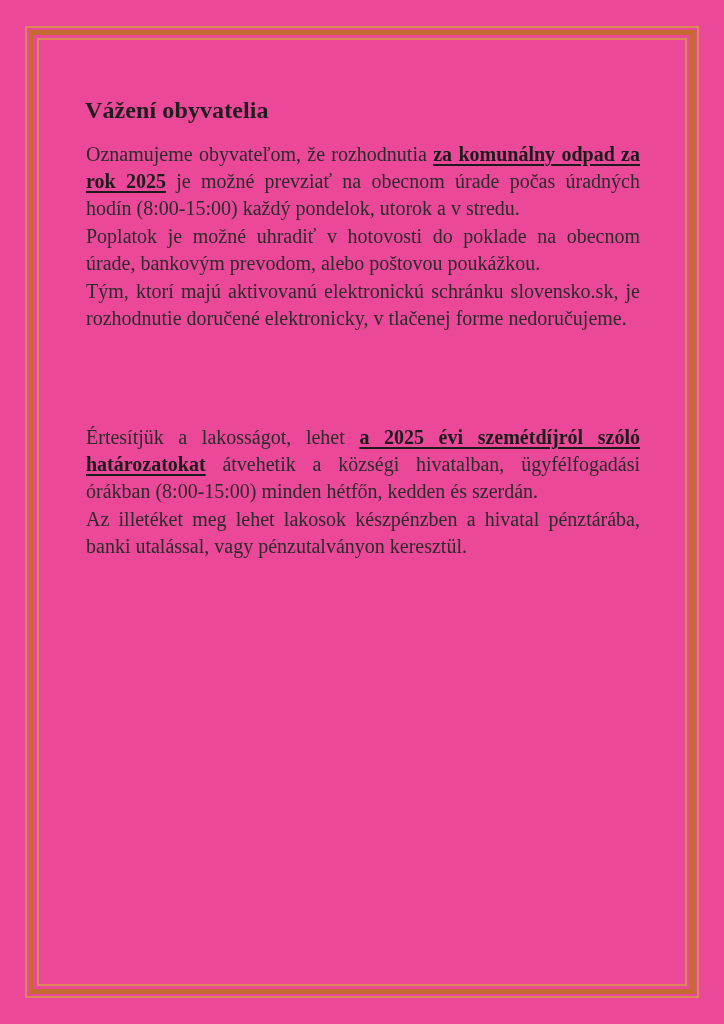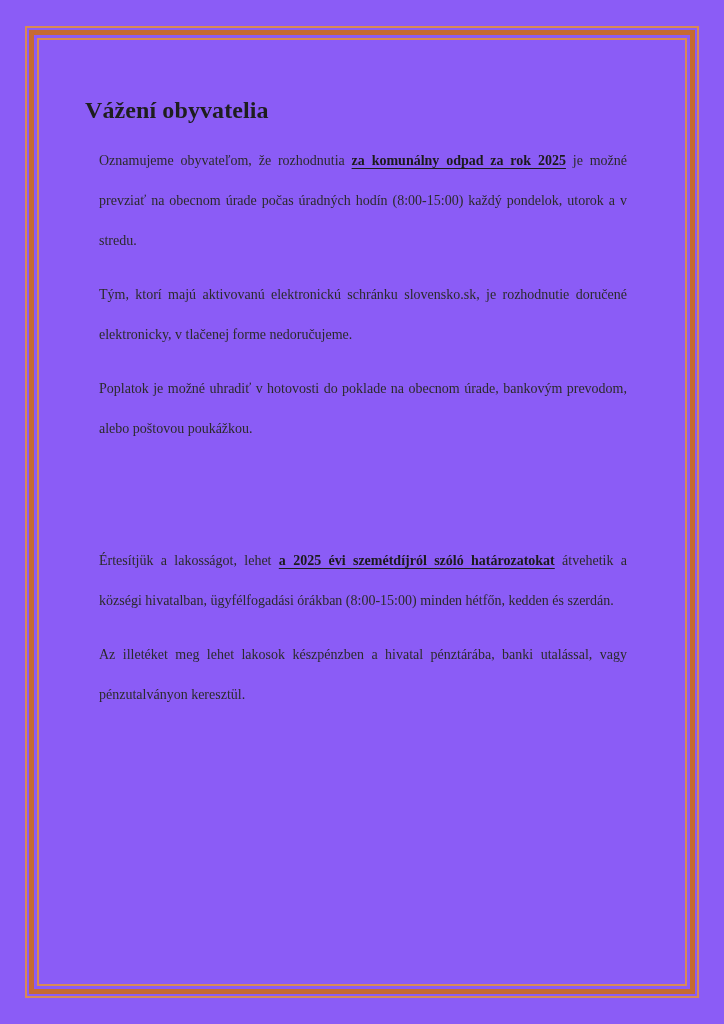--- a/index.html
+++ b/index.html
@@ -13,21 +13,21 @@
     height: 1024px;
     overflow: hidden;
     font-family: "Liberation Serif", "DejaVu Serif", serif;
   }
 
   
   .page {
     position: relative;
     width: 724px;
     height: 1024px;
-    background: #8b5cf6;
+    background: #ec4899;
     box-sizing: border-box;
   }
 
   
   .frame-outer {
     position: absolute;
     left: 25px;
     top: 26px;
     right: 25px;
     bottom: 26px;
@@ -69,26 +69,26 @@
   .heading {
     font-size: 24px;
     font-weight: bold;
     color: #1e1e1e;
     letter-spacing: 0.1px;
     line-height: 1.2;
     margin: 0 0 16px 0;
   }
 
   .para {
-    font-size: 14px;
-    line-height: 40px;
+    font-size: 20px;
+    line-height: 27px;
     color: #2b2b2b;
     text-align: justify;
     text-justify: inter-word;
-    margin: 14px;
+    margin: 1px;
     -webkit-hyphens: none;
     hyphens: none;
   }
   .para + .para {
     margin-top: 0;
   }
 
   .para .em {
     font-weight: bold;
     text-decoration: underline;
@@ -112,23 +112,23 @@
 
   <div class="content">
 
     <div class="section">
       <h1 class="heading">Vážení obyvatelia</h1>
 
       <p class="para">
         <span>Oznamujeme obyvateľom, že rozhodnutia </span><span class="em">za komunálny odpad za rok 2025</span><span> je možné prevziať na obecnom úrade počas úradných hodín (8:00-15:00) každý pondelok, utorok a v stredu.</span>
       </p>
 
+      <p class="para">Poplatok je možné uhradiť v hotovosti do poklade na obecnom úrade, bankovým prevodom, alebo poštovou poukážkou.</p>
+
       <p class="para">Tým, ktorí majú aktivovanú elektronickú schránku slovensko.sk, je rozhodnutie doručené elektronicky, v tlačenej forme nedoručujeme.</p>
-
-      <p class="para">Poplatok je možné uhradiť v hotovosti do poklade na obecnom úrade, bankovým prevodom, alebo poštovou poukážkou.</p>
     </div>
 
     <div class="section">
 
       <p class="para">
         <span>Értesítjük a lakosságot, lehet </span><span class="em">a 2025 évi szemétdíjról szóló határozatokat</span><span> átvehetik a községi hivatalban, ügyfélfogadási órákban (8:00-15:00) minden hétfőn, kedden és szerdán.</span>
       </p>
 
 
       <p class="para">Az illetéket meg lehet lakosok készpénzben a hivatal pénztárába, banki utalással, vagy pénzutalványon keresztül.</p>

